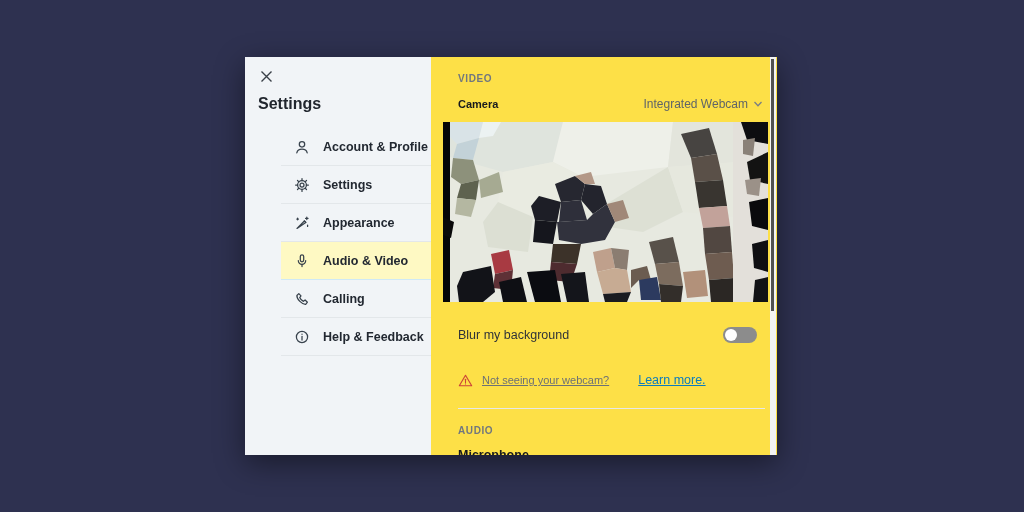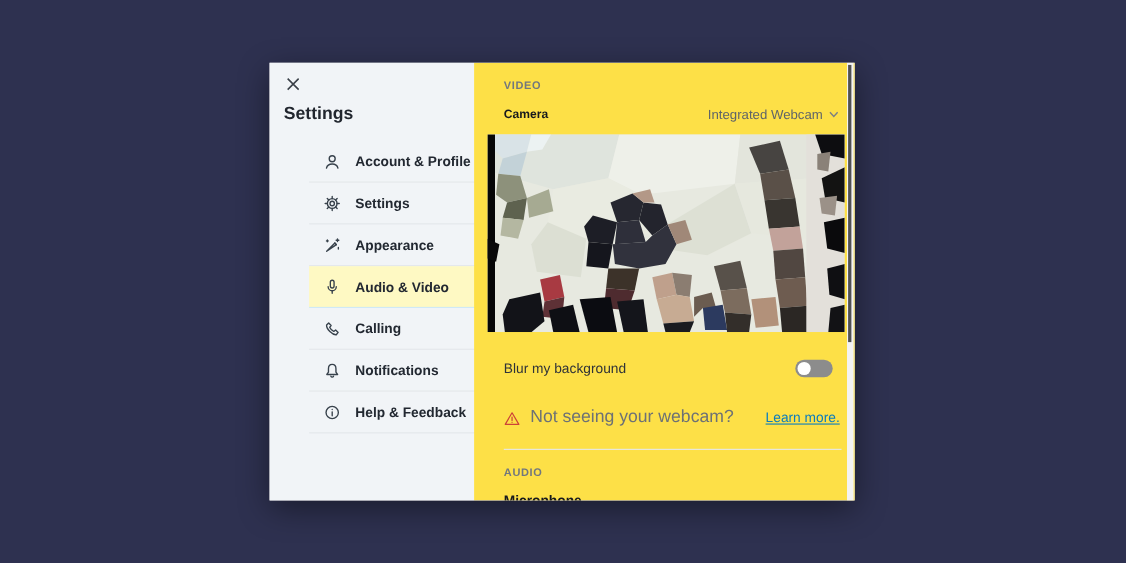--- a/index.html
+++ b/index.html
@@ -42,21 +42,21 @@
 
   .blur-row { position:absolute; left:27px; right:20px; top:262px; height:32px;
               display:flex; align-items:center; justify-content:space-between; }
   .blur-label { font-size:12.5px; color:#303338; }
   .toggle { position:relative; width:34px; height:16px; border-radius:8px; background:#8c8c8c; cursor:pointer; }
   .toggle .knob { position:absolute; left:2px; top:2px; width:12px; height:12px; border-radius:50%; background:#fff; }
 
   .warning-row { position:absolute; left:27px; top:314px; height:18px; display:flex; align-items:center; gap:9px; }
   .warning-row svg { width:15px; height:15px; }
   .warning-row svg path, .warning-row svg line { fill:none; stroke:#cc4338; stroke-width:1.2; stroke-linecap:round; stroke-linejoin:round; }
-  .warning-text { font-size:16px; color:#6d7175; }
+  .warning-text { font-size:11px; color:#6d7175;text-decoration:underline; }
   .warning-link { font-size:12.5px; color:#0a7cbe; text-decoration:underline; cursor:pointer;padding-left:20px; }
 
   .divider { position:absolute; left:27px; right:12px; top:351px; height:1px; background:#e6e8ea; }
   .mic-label { position:absolute; left:27px; top:391px; font-size:12.5px; font-weight:700; color:#17191d; }
 
   .main-scrollbar { position:absolute; right:1px; top:0; width:6px; height:100%; background:#f3f3f3; }
   .main-scrollbar .thumb { position:absolute; left:1px; top:2px; width:3px; height:252px; background:#515151; }
 </style>
 </head>
 <body>
@@ -121,29 +121,20 @@
       <div class="menu-item">
         <span class="mi-icon">
           <svg viewBox="0 0 16 16">
               <path d="M4.8 2.6 L7 4.9 L5.7 6.6 C6.4 8.3 7.7 9.6 9.4 10.3 L11.1 9 L13.4 11.2 L11.7 13.3 C8.2 13.6 2.6 8.2 2.9 4.5 Z"></path>
             </svg>
         </span>
         <span class="mi-label">Calling</span>
       </div>
 
 
-      <div class="menu-item">
-        <span class="mi-icon">
-          <svg viewBox="0 0 16 16">
-              <path d="M8 2.2 C5.9 2.2 4.6 3.9 4.6 6.2 L4.6 9.3 L3.1 11.4 L12.9 11.4 L11.4 9.3 L11.4 6.2 C11.4 3.9 10.1 2.2 8 2.2 Z"></path>
-          <path d="M6.8 13 a1.3 1.3 0 0 0 2.4 0"></path>
-            </svg>
-        </span>
-        <span class="mi-label">Notifications</span>
-      </div>
 
 
       <div class="menu-item">
         <span class="mi-icon">
           <svg viewBox="0 0 16 16">
               <circle cx="8" cy="8" r="5.6"></circle>
               <path d="M8 7.4 V11"></path>
               <path d="M8 5.2 V5.3"></path>
             </svg>
         </span>

